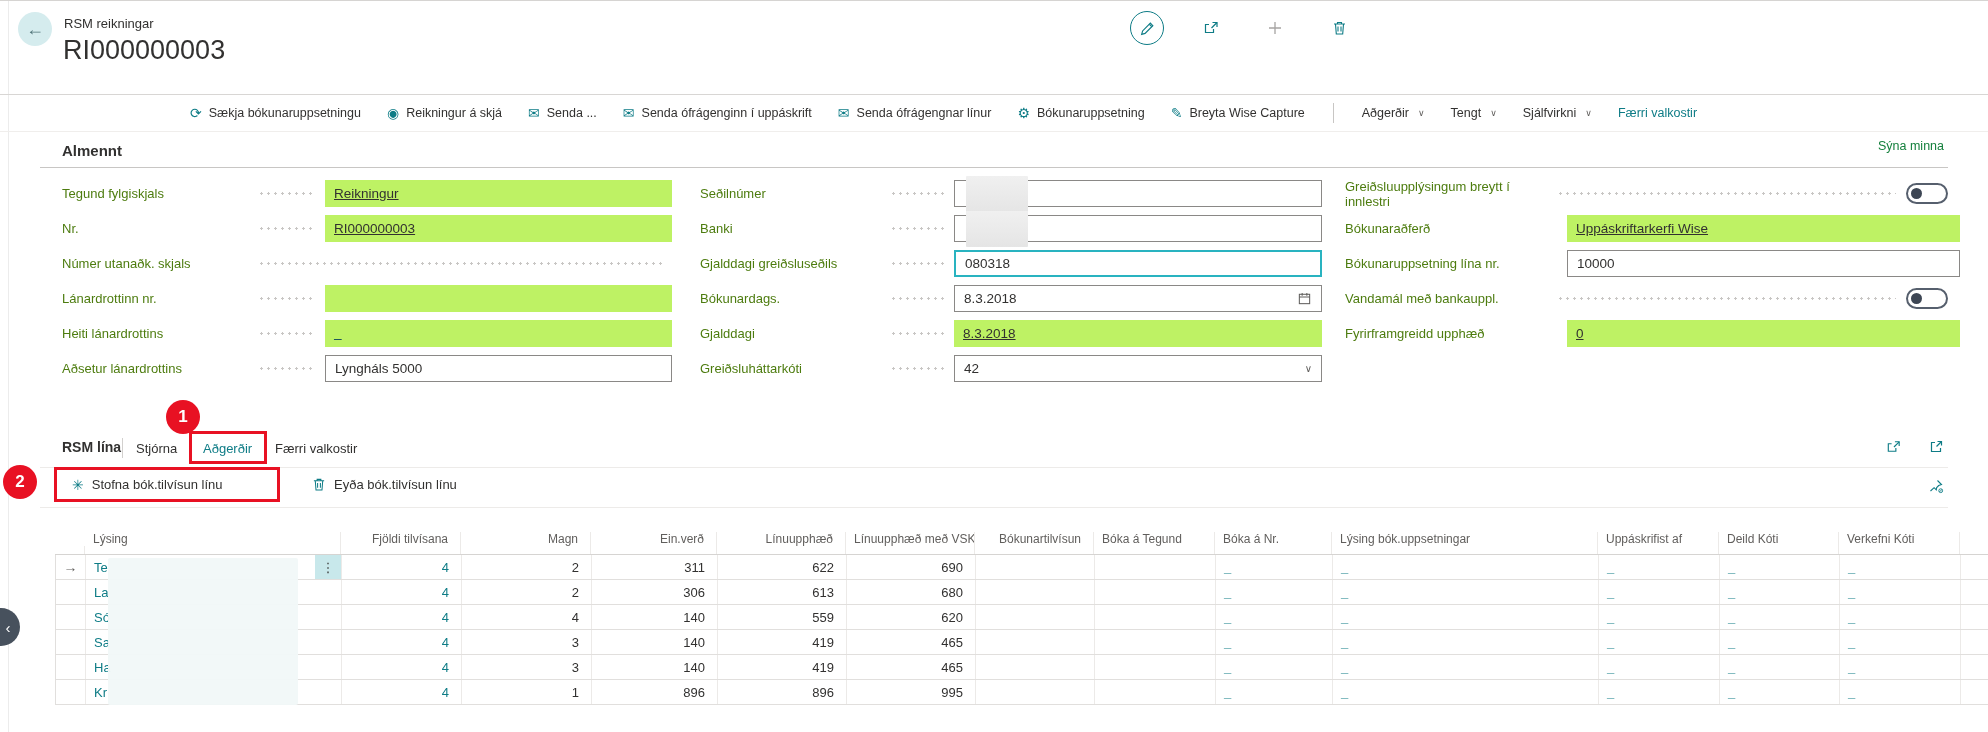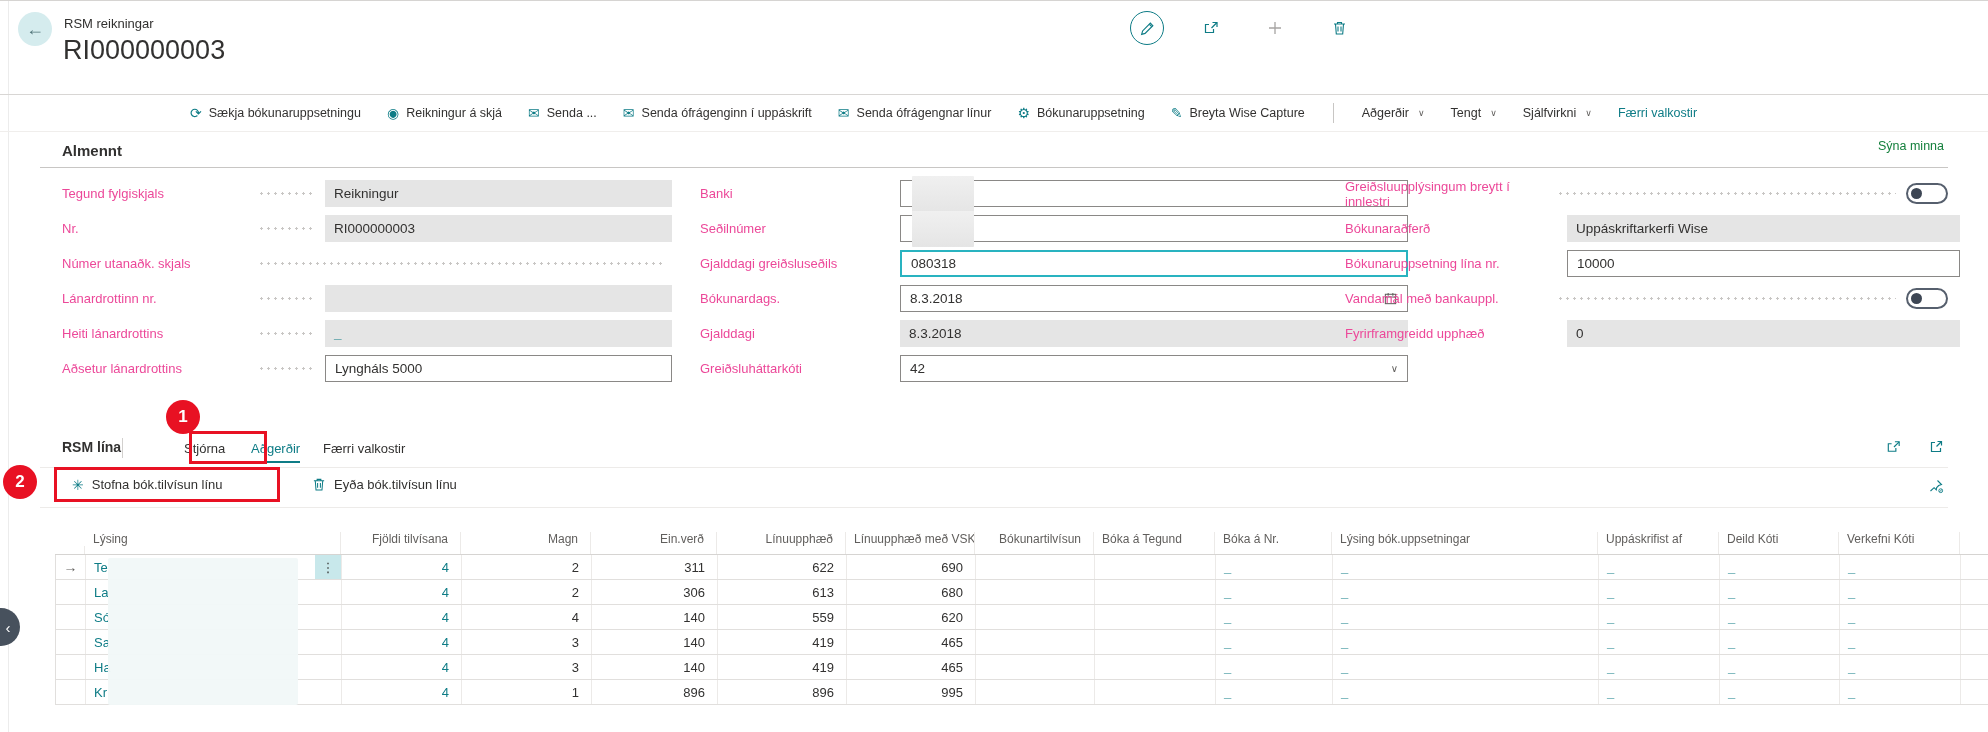--- a/index.html
+++ b/index.html
@@ -36,47 +36,47 @@
   
   .sec-heading { position:absolute; left:62px; top:141px; font-size:15px; font-weight:bold; color:#323130; }
   .show-less { position:absolute; right:44px; top:138px; font-size:12.5px; color:#15803d; cursor:pointer; }
   .sec-underline { position:absolute; left:40px; right:40px; top:166px; height:1px; background:#c8c6c4; }
 
   .gcol { position:absolute; top:179px; }
   #gcol1 { left:62px;  width:610px; }
   #gcol2 { left:700px; width:622px; }
   #gcol3 { left:1345px; width:603px; }
   .frow { display:flex; align-items:center; height:27px; margin-bottom:8px; }
-  .flabel { flex:none; font-size:13px; color:#ec4899; }
+  .flabel { flex:none; font-size:13px; color:#4d7c0f; }
   #gcol1 .flabel { width:192px; } #gcol2 .flabel { width:186px; } #gcol3 .flabel { width:208px; }
   .leader { flex:1; height:3px; margin:0 10px 0 4px;
     background-image:radial-gradient(circle, #c8c6c4 1px, rgba(0,0,0,0) 1.2px);
     background-size:7px 3px; background-repeat:repeat-x; background-position:left center; }
   .fbox { flex:none; height:27px; display:flex; align-items:center; padding:0 9px; font-size:13.5px;
     position:relative; }
-  #gcol1 .fbox { width:347px; } #gcol2 .fbox { width:508px; } #gcol3 .fbox { width:393px; }
-  .fbox.disabled { background:#e5e5e5; color:#323130; }
+  #gcol1 .fbox { width:347px; } #gcol2 .fbox { width:368px; } #gcol3 .fbox { width:393px; }
+  .fbox.disabled { background:#bef264; color:#323130;text-decoration:underline; }
   .fbox.editable { background:#fff; border:1px solid #8a8886; }
   .fbox.focused  { background:#fff; border:2px solid #29b3c0; }
   .fbox.right { justify-content:flex-start; }
   .fbox .fval.dashval { color:#0e7c86; font-weight:bold; }
   .redact { display:inline-block; height:24px; margin-left:4px; border-radius:1px;
     background:linear-gradient(#efefef,#e2e2e2); }
   .redact.tall { height:36px; margin:-6px 0 -6px 2px; align-self:center; background:linear-gradient(#f0f0f0,#e5e5e5); }
   .addon { margin-left:auto; display:flex; align-items:center; color:#605e5c; }
   .addon.chev { font-size:10px; color:#605e5c; }
   .toggle { flex:none; width:42px; height:21px; border:2px solid #565f6d; border-radius:12px;
     position:relative; background:#fff; cursor:pointer; }
   .toggle .knob { position:absolute; left:3px; top:3px; width:11px; height:11px; border-radius:50%; background:#3d4654; }
 
   
   .sec-tabs { position:absolute; left:62px; top:434px; height:32px; width:700px; }
   .sec-tabs .lines-title { position:absolute; left:0; top:4px; font-size:14px; font-weight:bold; }
   .sec-tabs .vsep { position:absolute; left:60px; top:3px; width:1px; height:20px; background:#d2d0ce; }
-  .sec-tabs .tab { position:absolute; top:6px; font-size:13px; color:#323130; cursor:pointer;margin-left:48px; }
+  .sec-tabs .tab { position:absolute; top:6px; font-size:13px; color:#323130; cursor:pointer; }
   .tab-stjorna { left:74px; }
   .tab-adgerdir { left:141px; color:#0e7c86 !important; padding-bottom:5px; border-bottom:2px solid #0e7c86; }
   .tab-faerri { left:213px; }
   .line-under-tabs { position:absolute; left:40px; right:40px; top:466px; height:1px; background:#edebe9; }
   .sec-icons { position:absolute; right:44px; top:438px; display:flex; gap:26px; }
   .sec-icons .sicon { cursor:pointer; display:flex; }
 
   .sec-actions { position:absolute; left:62px; top:472px; height:30px; right:100px; }
   .act-item { position:absolute; top:4px; display:flex; align-items:center; gap:8px; font-size:13px; cursor:pointer; }
   .act-1 { left:10px; } .act-2 { left:250px; }
@@ -240,29 +240,29 @@
     <div class="frow">
       <span class="flabel">Aðsetur lánardrottins</span>
       <span class="leader"></span>
       <span class="fbox editable">
         <span class="fval">Lyngháls 5000</span>
       </span>
     </div>
   </div>
 <div class="gcol" id="gcol2">
     <div class="frow">
-      <span class="flabel">Banki</span>
+      <span class="flabel">Seðilnúmer</span>
       <span class="leader"></span>
       <span class="fbox editable">
         <span class="fval"></span>
         <span class="redact tall" style="width: 62px;"></span>
       </span>
     </div>
     <div class="frow">
-      <span class="flabel">Seðilnúmer</span>
+      <span class="flabel">Banki</span>
       <span class="leader"></span>
       <span class="fbox editable">
         <span class="fval"></span>
         <span class="redact tall" style="width: 62px;"></span>
       </span>
     </div>
     <div class="frow">
       <span class="flabel">Gjalddagi greiðsluseðils</span>
       <span class="leader"></span>
       <span class="fbox focused">

